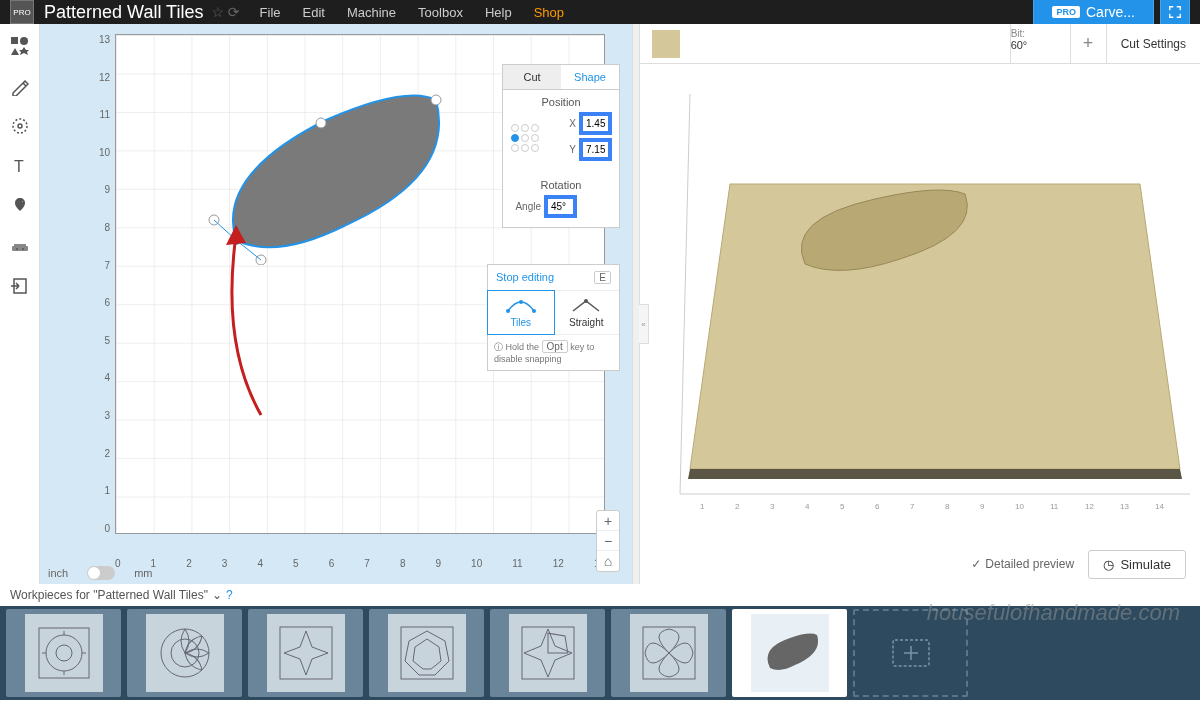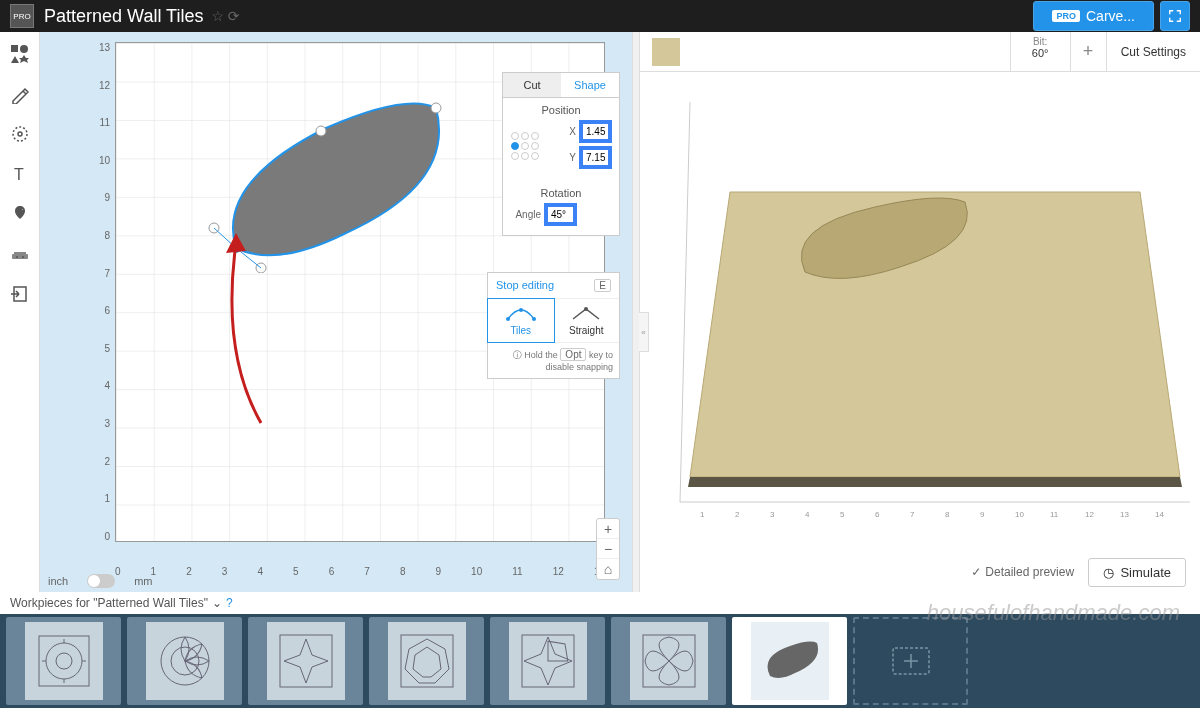--- a/index.html
+++ b/index.html
@@ -1,17 +1,17 @@
 <!DOCTYPE html>
 <html><head>
 <meta charset="utf-8">
 <style>
 *{box-sizing:border-box;margin:0;padding:0;font-family:"Helvetica Neue",Arial,sans-serif}
 body{width:1200px;height:716px;overflow:hidden;background:#fff;font-size:13px;color:#333}
-.header{height:32px;background:#1f1e1e;display:flex;align-items:center;padding:0 10px;color:#ddd}
+.header{height:24px;background:#1f1e1e;display:flex;align-items:center;padding:0 10px;color:#ddd}
 .logo{width:24px;height:24px;background:#555;border:1px solid #777;display:flex;align-items:center;justify-content:center;font-size:8px;color:#fff;margin-right:10px}
 .title{font-size:18px;font-weight:300;color:#fff;margin-right:8px}
 .star{color:#666;font-size:14px;margin-right:20px}
 .menu{display:flex;gap:22px;font-size:13px}
 .menu-item{color:#ccc;cursor:pointer}
 .menu-item.shop{color:#ff9800}
 .spacer{flex:1}
 .carve-btn{background:#2293e8;color:#fff;padding:6px 18px;border:1px solid #4aa5e8;border-radius:3px;font-size:14px;display:flex;align-items:center;gap:6px;cursor:pointer}
 .pro-badge{background:#fff;color:#2293e8;font-size:9px;font-weight:bold;padding:1px 4px;border-radius:2px}
 .expand-btn{width:30px;height:30px;background:#2293e8;border:1px solid #4aa5e8;border-radius:3px;margin-left:6px;display:flex;align-items:center;justify-content:center;color:#fff;cursor:pointer}
@@ -37,35 +37,35 @@
 .prop-input{border:4px solid #3b82f6;padding:2px 3px;width:33px;font-size:10px}
 .anchor-grid{display:inline-grid;grid-template-columns:repeat(3,8px);gap:2px;vertical-align:middle;margin-right:4px}
 .anchor-dot{width:8px;height:8px;border:1px solid #ccc;border-radius:50%}
 .anchor-dot.sel{background:#2293e8;border-color:#2293e8}
 .edit-panel{position:absolute;right:12px;top:240px;width:133px;background:#fff;border:1px solid #ccc;font-size:11px}
 .stop-edit{display:flex;justify-content:space-between;padding:6px 8px;color:#2293e8;border-bottom:1px solid #eee}
 .key-badge{border:1px solid #ccc;padding:0 4px;border-radius:2px;color:#666;font-size:10px}
 .node-types{display:flex;border-bottom:1px solid #eee}
 .node-type{flex:1;text-align:center;padding:6px 4px;cursor:pointer;font-size:10px}
 .node-type.active{border:1px solid #2293e8;color:#2293e8;margin:-1px}
-.hint{padding:6px;font-size:9px;color:#777;text-align:right}
+.hint{padding:6px;font-size:9px;color:#777;text-align:left}
 .unit-toggle{position:absolute;left:8px;bottom:4px;display:flex;align-items:center;gap:19px;font-size:11px;color:#666}
 .toggle-sw{width:28px;height:14px;background:#ccc;border-radius:7px;position:relative}
 .toggle-sw::after{content:"";position:absolute;left:1px;top:1px;width:12px;height:12px;background:#fff;border-radius:50%}
 .zoom-ctrl{position:absolute;right:12px;bottom:12px;display:flex;flex-direction:column;background:#fff;border:1px solid #ccc;border-radius:3px}
 .zoom-ctrl div{width:22px;height:20px;display:flex;align-items:center;justify-content:center;font-size:14px;color:#666;cursor:pointer;border-bottom:1px solid #eee}
 .zoom-ctrl div:last-child{border:none}
 .divider{width:8px;background:#f0f0f0;border-left:1px solid #ddd;border-right:1px solid #ddd;cursor:col-resize}
 .preview-area{width:560px;background:#fff;position:relative}
 .preview-header{height:40px;display:flex;border-bottom:1px solid #ddd}
 .material-chip{display:flex;align-items:center;gap:8px;padding:0 12px;border-right:1px solid #ddd;flex:1}
 .mat-swatch{width:28px;height:28px;background:#d4c89a}
 .mat-text{font-size:11px;line-height:1.3}
 .mat-name{color:#666}
-.bit-box{width:60px;text-align:center;font-size:11px;padding:4px 0;border-right:1px solid #ddd}
+.bit-box{width:60px;font-size:11px;padding:4px 0;border-right:1px solid #ddd}
 .bit-label{color:#888;font-size:10px}
 .add-bit{width:36px;display:flex;align-items:center;justify-content:center;font-size:18px;color:#888;border-right:1px solid #ddd;cursor:pointer}
 .cut-settings{padding:0 14px;display:flex;align-items:center;font-size:12px;cursor:pointer}
 .preview-3d{position:absolute;top:40px;left:0;right:0;bottom:40px}
 .preview-footer{position:absolute;bottom:0;right:0;height:40px;display:flex;align-items:center;gap:14px;padding:0 14px}
 .detailed{font-size:12px;color:#666;display:flex;align-items:center;gap:4px}
 .simulate-btn{border:1px solid #ccc;padding:6px 14px;border-radius:3px;font-size:13px;display:flex;align-items:center;gap:6px;cursor:pointer}
 .bottom{height:116px;background:#fff;display:flex;flex-direction:column}
 .wp-header{padding:4px 10px;font-size:12px;color:#555;display:flex;align-items:center;gap:4px}
 .wp-strip{flex:1;background:#2d4a5e;display:flex;align-items:center;padding:6px;gap:6px;overflow:hidden}
@@ -77,20 +77,28 @@
 .collapse-tab{position:absolute;left:-1px;top:50%;width:10px;height:40px;background:#f5f5f5;border:1px solid #ddd;border-left:none;display:flex;align-items:center;justify-content:center;font-size:8px;color:#999;cursor:pointer}
 .watermark{position:absolute;right:20px;bottom:90px;font-size:22px;color:rgba(150,150,150,0.5);font-style:italic;pointer-events:none}
 </style>
 </head>
 <body>
 
 <div class="header">
   <div class="logo">PRO</div>
   <div class="title">Patterned Wall Tiles</div>
   <span class="star">☆ ⟳</span>
+  <div class="menu">
+    <span class="menu-item">File</span>
+    <span class="menu-item">Edit</span>
+    <span class="menu-item">Machine</span>
+    <span class="menu-item">Toolbox</span>
+    <span class="menu-item">Help</span>
+    <span class="menu-item shop">Shop</span>
+  </div>
   <div class="spacer"></div>
   <div class="carve-btn">
     <span class="pro-badge">PRO</span>
     <span>Carve...</span>
   </div>
   <div class="expand-btn">
     <svg viewBox="0 0 16 16" width="14" height="14" fill="none" stroke="#fff" stroke-width="1.5">
         <path d="M2 6V2h4M14 10v4h-4M10 2h4v4M6 14H2v-4"></path>
       </svg>
   </div>

